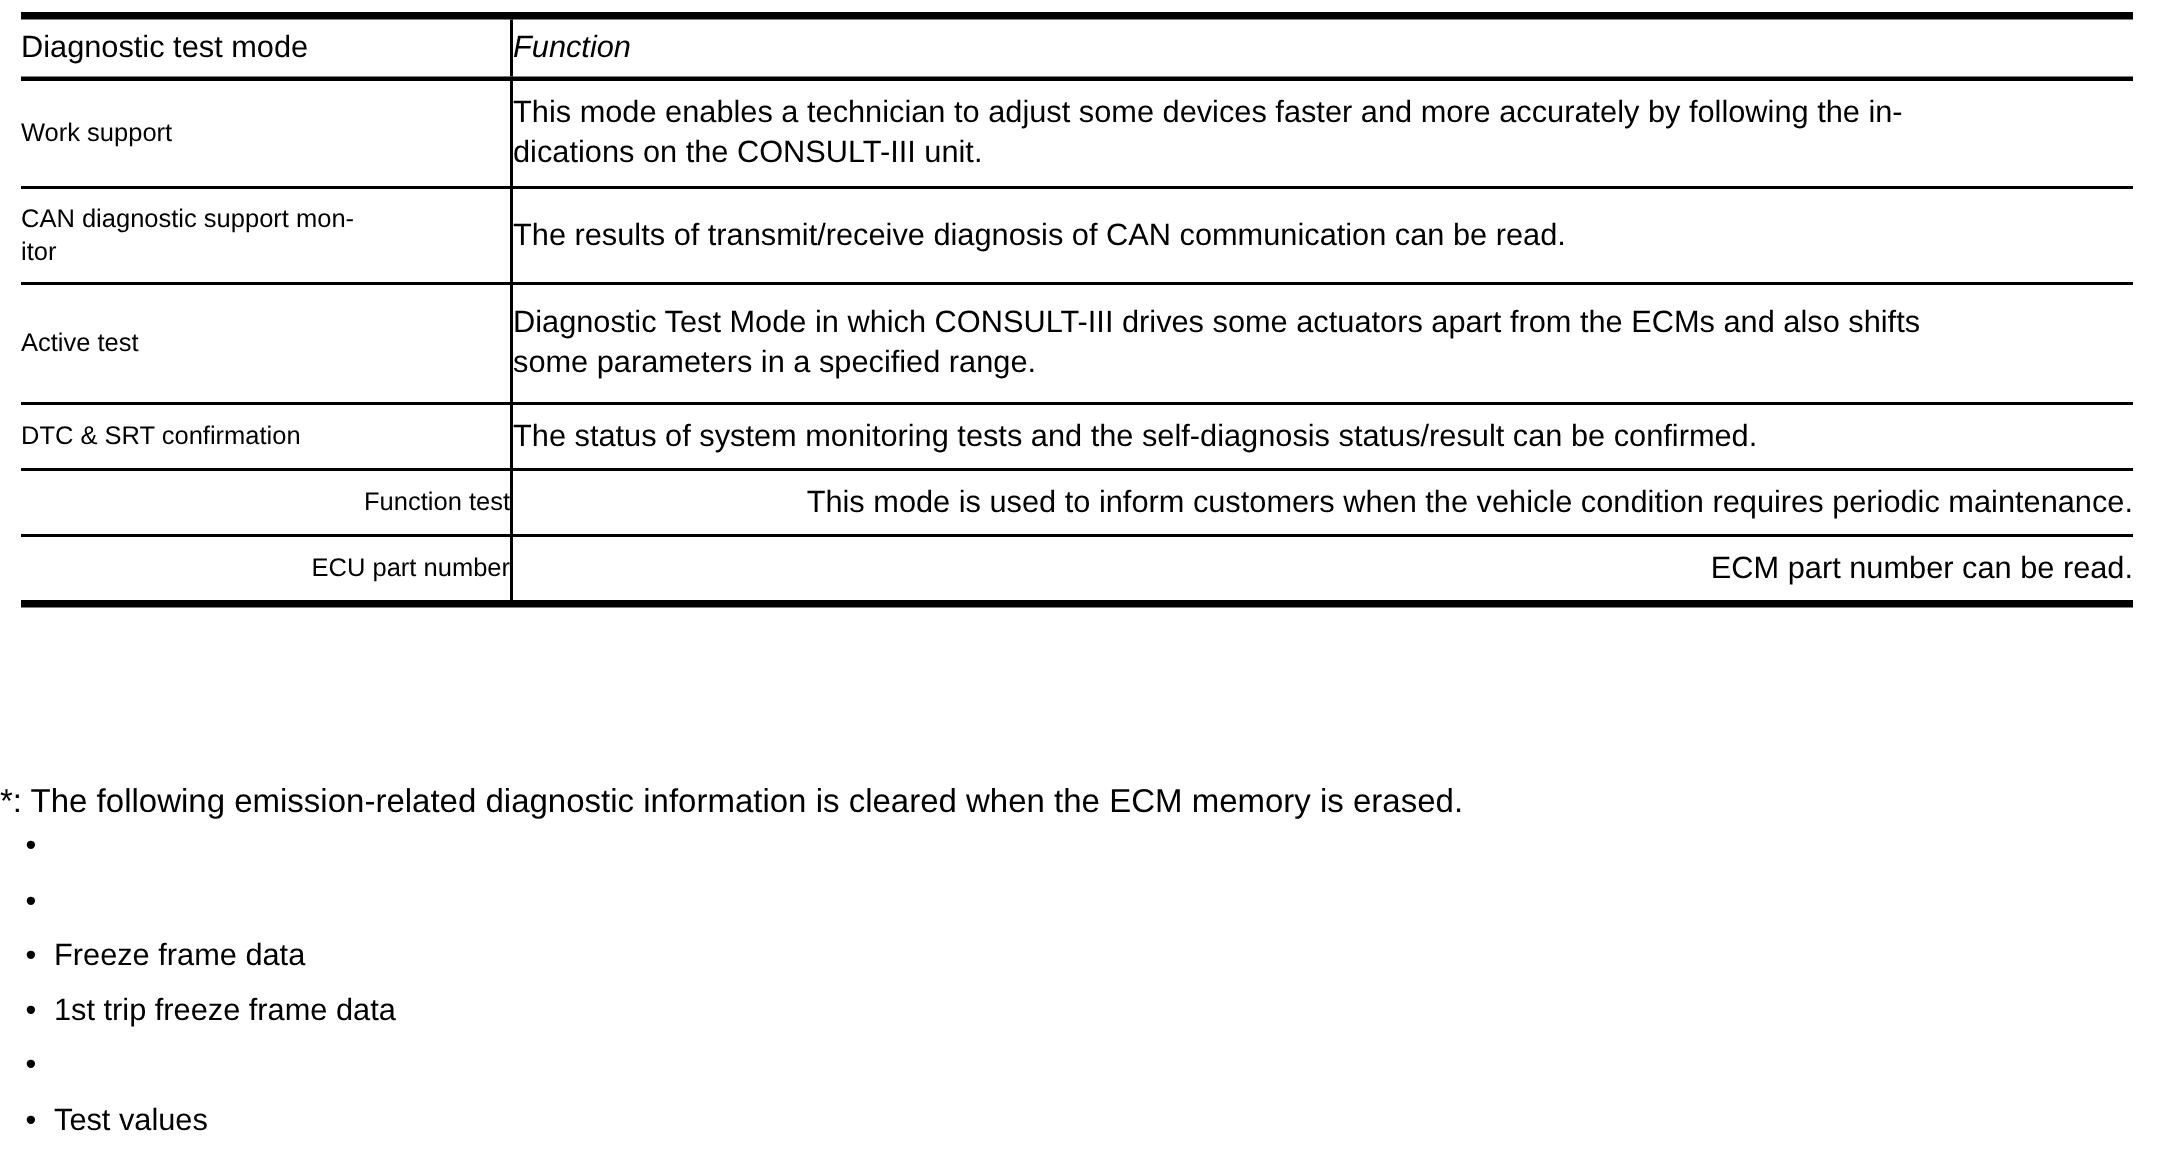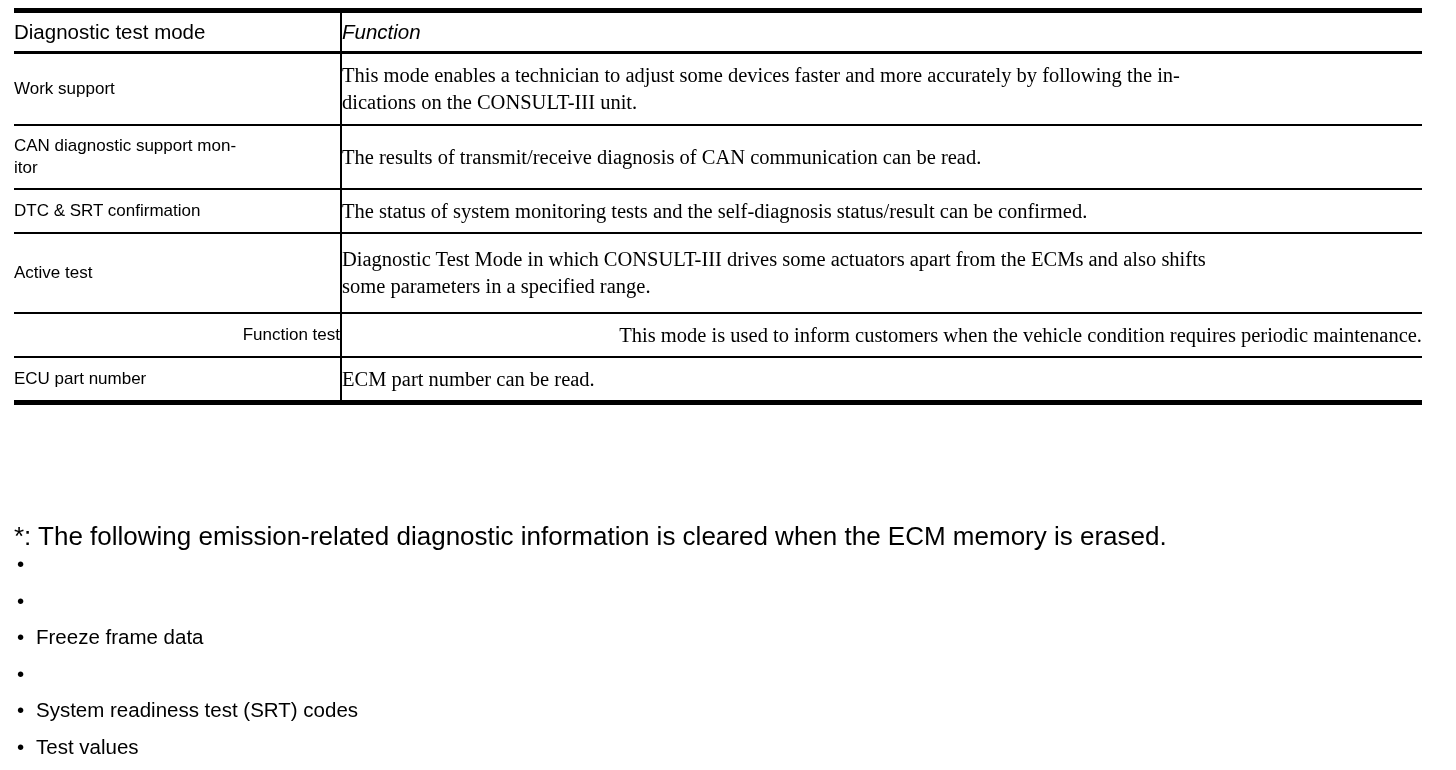--- a/index.html
+++ b/index.html
@@ -70,21 +70,20 @@
   td.mode {
     border-right: 2px solid #000;
     padding: 0 10px 0 26px;
     font-size: 17px;
     line-height: 1.28;
   }
   td.func {
     padding: 0 8px 0 18px;
     font-size: 20.5px;
     line-height: 1.30;
-    font-family: Liberation Serif, serif;
   }
   td.hdr-mode {
     border-right: 2px solid #000;
     text-align: center;
     font-size: 20.5px;
     padding: 0;
   }
   td.hdr-func {
     text-align: center;
     font-size: 20.5px;
@@ -94,30 +93,30 @@
 
   
   tr.hdr td { height: 38px; margin-top: 12px; }
   tr.r-work td      { height: 70px; }
   tr.r-self td      { height: 70px; }
   tr.r-data td      { height: 44px; }
   tr.r-can td       { height: 62px; }
   tr.r-active td    { height: 78px; }
   tr.r-dtc td       { height: 42px; }
   tr.r-func td      { height: 42px; text-align: right; }
-  tr.r-ecu td       { height: 42px; }
+  tr.r-ecu td       { height: 42px; text-align: right; }
 
   .cellline { display: block; }
 
   
   .footnote {
     position: absolute;
-    left: 14px;
+    left: 0;
     top: 521px;
-    font-size: 26px;
+    font-size: 22px;
     line-height: 1.2;
     white-space: nowrap;
   }
   .bullets {
     position: absolute;
     left: 14px;
     top: 552px;
     width: 1400px;
   }
   .bullet-item {
@@ -170,35 +169,35 @@
         <tr class="body-row r-can">
           <td class="mode">
             <span class="cellline">CAN diagnostic support mon-</span>
             <span class="cellline">itor</span>
           </td>
           <td class="func">
             <span class="cellline">The results of transmit/receive diagnosis of CAN communication can be read.</span>
           </td>
         </tr>
 
+        <tr class="body-row r-active">
+          <td class="mode">Active test</td>
+          <td class="func">
+            <span class="cellline">Diagnostic Test Mode in which CONSULT-III drives some actuators apart from the ECMs and also shifts</span>
+            <span class="cellline">some parameters in a specified range.</span>
+          </td>
+        </tr>
+
         <tr class="body-row r-dtc">
           <td class="mode">DTC &amp; SRT confirmation</td>
           <td class="func">
             <span class="cellline">The status of system monitoring tests and the self-diagnosis status/result can be confirmed.</span>
           </td>
         </tr>
 
-        <tr class="body-row r-active">
-          <td class="mode">Active test</td>
-          <td class="func">
-            <span class="cellline">Diagnostic Test Mode in which CONSULT-III drives some actuators apart from the ECMs and also shifts</span>
-            <span class="cellline">some parameters in a specified range.</span>
-          </td>
-        </tr>
-
         <tr class="body-row r-func">
           <td class="mode">Function test</td>
           <td class="func">
             <span class="cellline">This mode is used to inform customers when the vehicle condition requires periodic maintenance.</span>
           </td>
         </tr>
 
         <tr class="body-row r-ecu last">
           <td class="mode">ECU part number</td>
           <td class="func">
@@ -219,24 +218,24 @@
     </div>
     <div class="bullet-item">
       <span class="dot">•</span>
     </div>
     <div class="bullet-item">
       <span class="dot">•</span>
       <span>Freeze frame data</span>
     </div>
     <div class="bullet-item">
       <span class="dot">•</span>
-    </div>
-    <div class="bullet-item">
-      <span class="dot">•</span>
-      <span>System readiness test (SRT) codes</span>
+      <span>1st trip freeze frame data</span>
+    </div>
+    <div class="bullet-item">
+      <span class="dot">•</span>
     </div>
     <div class="bullet-item">
       <span class="dot">•</span>
       <span>Test values</span>
     </div>
   </div>
 
 </div>
 
 </body></html>

